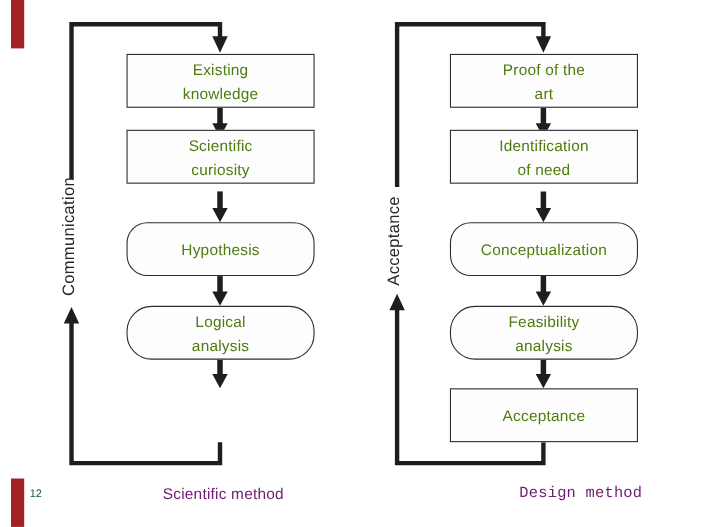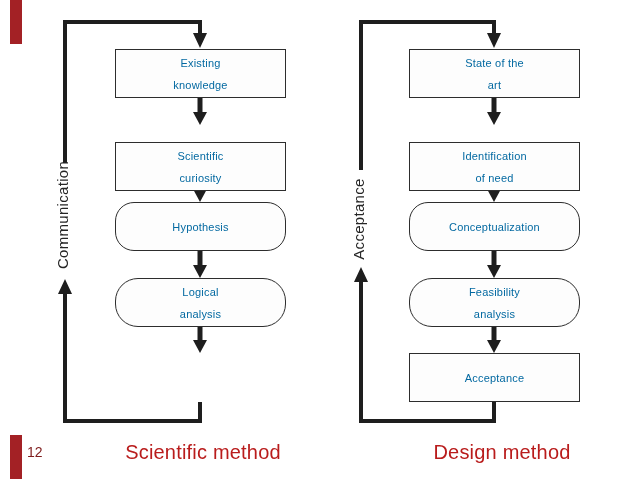--- a/index.html
+++ b/index.html
@@ -10,40 +10,40 @@
   .accent-bar{position:absolute;left:10px;width:12px;}
   #accent-top{top:0;height:44px;}
   #accent-bottom{top:435px;height:44px;}
   svg.diagram{position:absolute;left:0;top:0;width:638px;height:479px;}
   .flow-box{
     position:absolute;width:171px;height:49px;box-sizing:border-box;
     border:1.7px solid #2d2d2d;background:#fdfdfd;
     display:flex;align-items:center;justify-content:center;text-align:center;
   }
   .flow-box span{
-    white-space:pre-line;font-size:11px;line-height:22px;color:#0369a1;
+    white-space:pre-line;font-size:14px;line-height:22px;color:#4d7c0f;
     letter-spacing:0.2px;
   }
   .col1{left:115px;}
   .col2{left:409px;}
-  .r1{top:49px;} .r2{top:142px;} .r3{top:202px;border-radius:19px;} .r4{top:278px;border-radius:23px;} .r5{top:353px;}
+  .r1{top:49px;} .r2{top:118px;} .r3{top:202px;border-radius:19px;} .r4{top:278px;border-radius:23px;} .r5{top:353px;}
   .loop-label{
     position:absolute;width:120px;height:22px;transform:rotate(-90deg);
     text-align:center;font-size:15px;color:#252525;letter-spacing:0.3px;
   }
   #loop-label-left{left:5px;top:204px;}
   #loop-label-right{left:301px;top:208px;}
   .caption{
     position:absolute;width:200px;top:441px;text-align:center;
-    font-size:20px;color:#b91c1c;letter-spacing:0.2px;
+    font-size:14px;color:#701a75;letter-spacing:0.2px;
   }
   #caption-left{left:103px;}
-  #caption-right{left:402px;}
+  #caption-right{left:428px;font-family:Liberation Mono, monospace;}
   #page-number{
-    position:absolute;left:27px;top:444px;font-size:14px;color:#7f1d1d;
+    position:absolute;left:27px;top:444px;font-size:10px;color:#14532d;
   }
   .stroke{fill:none;stroke:#1e1e1e;stroke-width:4;stroke-linejoin:miter;stroke-linecap:butt;}
   .stem{fill:none;stroke:#1e1e1e;stroke-width:5;stroke-linecap:butt;}
   .head{fill:#1e1e1e;stroke:none;}
 </style>
 </head>
 <body>
 
 <div id="slide">
 
@@ -91,21 +91,21 @@
   </div>
   <div class="flow-box col1 r3">
     <span>Hypothesis</span>
   </div>
   <div class="flow-box col1 r4">
     <span>Logical
 analysis</span>
   </div>
 
   <div class="flow-box col2 r1">
-    <span>State of the
+    <span>Proof of the
 art</span>
   </div>
   <div class="flow-box col2 r3">
     <span>Conceptualization</span>
   </div>
   <div class="flow-box col2 r2">
     <span>Identification
 of need</span>
   </div>
   <div class="flow-box col2 r4">

